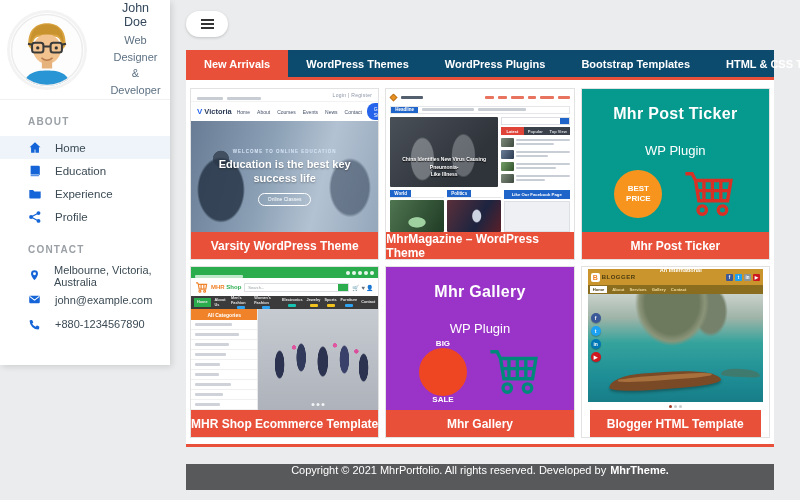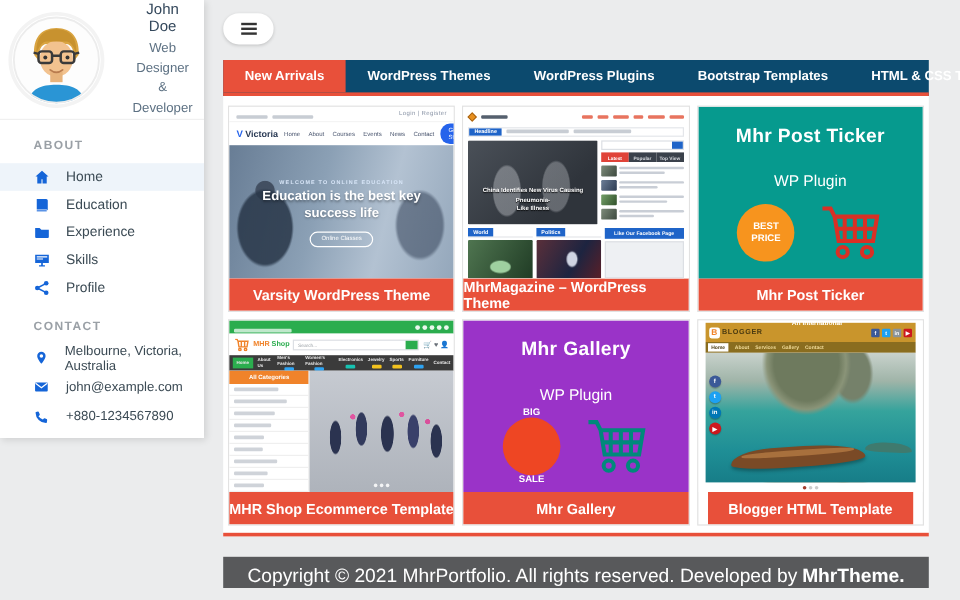--- a/index.html
+++ b/index.html
@@ -205,21 +205,21 @@
             font-style:normal; display:flex; align-items:center; justify-content:center;
             box-shadow:0 1px 1px rgba(0,0,0,.25); }
   .c-fb { background:#3b5998; } .c-tw { background:#1da1f2; } .c-in { background:#0077b5; }
   .c-yt { background:#cc181e; }
   .b-dots { height:8px; background:#fff; display:flex; align-items:center; justify-content:center; gap:2px; }
   .b-dots i { width:3px; height:3px; border-radius:50%; background:#ccc; }
   .b-dots i.on { background:#a33c2c; }
 
   
   .footer { position:absolute; left:186px; top:464px; width:588px; height:26px; background:#58595b;
-            color:#fff; font-size:16px; display:flex; align-items:flex-end; justify-content:center;
+            color:#fff; font-size:11px; display:flex; align-items:flex-start; justify-content:center;
             gap:4px; }
   .footer b { font-weight:bold; }
 
   .cart-svg { display:block; }
 </style>
 </head>
 <body>
 
 <div class="page">
 
@@ -279,30 +279,20 @@
         <span class="nicon">
           <svg viewBox="0 0 16 16" width="14" height="14" fill="#1565d8">
               <path d="M1.5 3.5h4.2L7.4 5h7.1v7a1 1 0 0 1-1 1h-11a1 1 0 0 1-1-1z"></path>
             </svg>
         </span>
         <span>Experience</span>
       </a>
       <a class="nitem">
         <span class="nicon">
           <svg viewBox="0 0 16 16" width="14" height="14" fill="#1565d8">
-              <path d="M1.5 2.5h13v8h-13z"></path>
-              <path d="M7.2 10.5h1.6v2h2v1.2H5.2v-1.2h2z"></path>
-              <path d="M3 4h10v1.2H3zM3 6.2h6v1H3z" fill="#fff"></path>
-            </svg>
-        </span>
-        <span>Skills</span>
-      </a>
-      <a class="nitem">
-        <span class="nicon">
-          <svg viewBox="0 0 16 16" width="14" height="14" fill="#1565d8">
               <circle cx="3.5" cy="8" r="2.2"></circle>
               <circle cx="12" cy="3.5" r="2.2"></circle>
               <circle cx="12" cy="12.5" r="2.2"></circle>
               <path d="M3.5 8 12 3.5M3.5 8 12 12.5" stroke="#1565d8" stroke-width="1.4"></path>
             </svg>
         </span>
         <span>Profile</span>
       </a>
     </nav>
 

